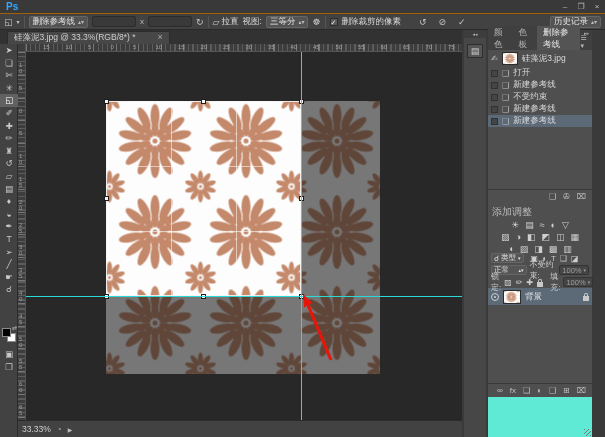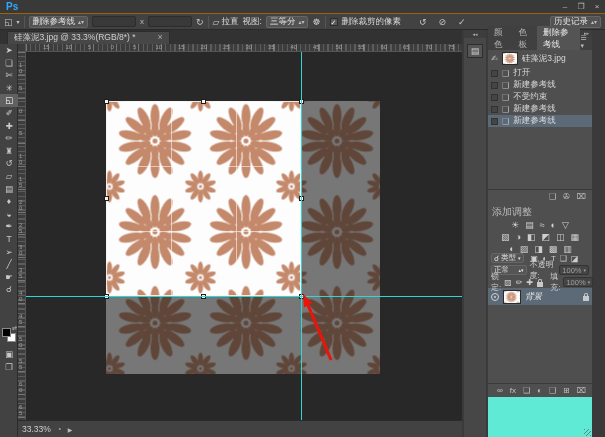--- a/index.html
+++ b/index.html
@@ -100,21 +100,21 @@
     display:flex; align-items:center; padding:0 2px; font-size:7.5px; color:#9f9f9f; gap:2px; }
   #layer-row { display:flex; align-items:center; gap:4px; height:17px; padding:0 3px;
     background:var(--selection); font-size:8.5px; color:#e8e8e8; }
   .eye { width:8px; height:8px; border:1px solid #cfcfcf; border-radius:50%; position:relative; flex:none; }
   .eye::after { content:""; position:absolute; left:2px; top:2px; width:2px; height:2px;
     background:#cfcfcf; border-radius:50%; }
   .lockicon { position:relative; width:6px; height:5px; background:#c8c8c8; margin-top:4px; flex:none; }
   .lockicon::before { content:""; position:absolute; left:1px; top:-3px; width:2px; height:3px;
     border:1px solid #c8c8c8; border-bottom:none; border-radius:2px 2px 0 0; }
   .thumb { border:1px solid #2c2c2c; background:#fff; flex:none; }
-  .italic { font-style:italic; }
+  .italic { }
   #resize-grip { position:absolute; right:1px; bottom:1px; width:7px; height:7px;
     background:repeating-linear-gradient(135deg,#777 0 1px,transparent 1px 3px); }
 </style>
 </head>
 <body>
 
 <div id="app">
 
   <div id="menubar">
     <span id="ps-logo">Ps</span>
@@ -473,21 +473,21 @@
               <span>T</span>
               <span>❏</span>
               <span>◪</span>
             </span>
         </div>
         <div class="lrow">
           <span class="mini-select" style="width:44px">
             <span>正常</span>
             <span style="font-size:5px;margin-left:auto">▴▾</span>
           </span>
-          <span>不透明度:</span>
+          <span>不受约束:</span>
           <span class="mini-val">
             <span>100%</span>
             <span style="font-size:5px">▾</span>
           </span>
         </div>
         <div class="lrow">
           <span>锁定:</span>
           <span id="lock-icons" style="display:flex;gap:4px">
               <span>▨</span>
               <span>✏</span>

